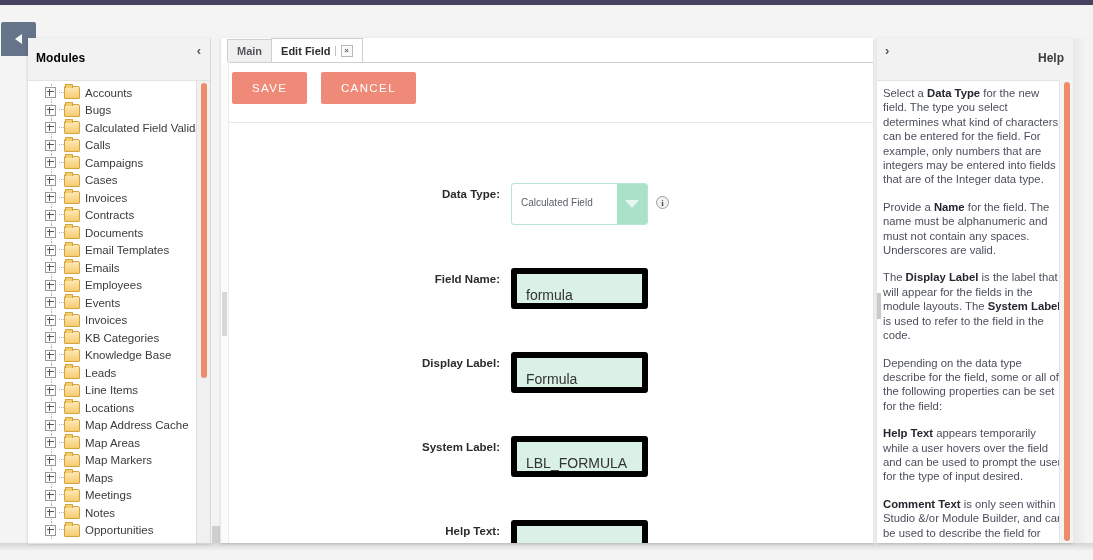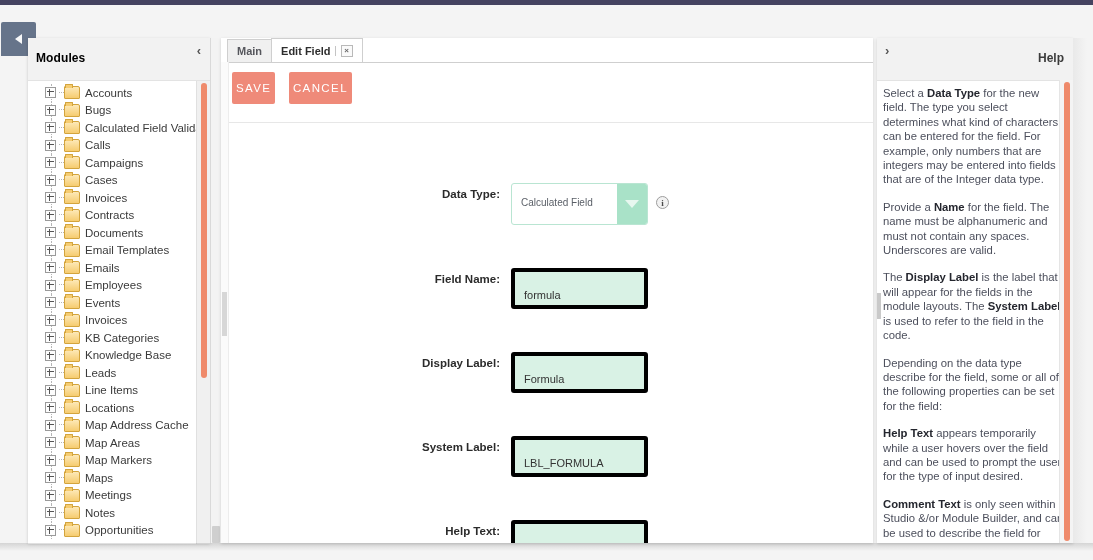--- a/index.html
+++ b/index.html
@@ -229,21 +229,21 @@
     border-bottom: 1px solid #e7e7e7;
     padding: 9px 0 0 11px;
   }
   .btn {
     display: inline-block;
     border: none;
     background: #ef8a79;
     color: #ffffff;
     font-size: 11.5px;
     letter-spacing: 1.4px;
-    padding: 10px 4px;
+    padding: 10px 20px;
     margin-right: 9px;
     border-radius: 2px;
     cursor: pointer;
     font-family: "Liberation Sans", sans-serif;
   }
 
   .form-area {
     position: relative;
     padding-top: 17px;
     height: 414px;
@@ -263,24 +263,24 @@
     font-size: 11.5px;
     font-weight: bold;
     color: #2b2b2b;
     box-sizing: border-box;
     padding-top: 5px;
   }
   .fld {
     width: 137px;
     height: 41px;
     background: #d9f2e5;
-    border: 4px solid #000000;
+    border: 6px solid #000000;
     border-radius: 3px;
     box-sizing: border-box;
-    font-size: 11px;
+    font-size: 14px;
     color: #333;
     padding: 13px 0 0 9px;
     font-family: "Liberation Sans", sans-serif;
     outline: none;
   }
   .fld.tall { height: 45px; }
 
   
   .select-wrap {
     position: relative;

